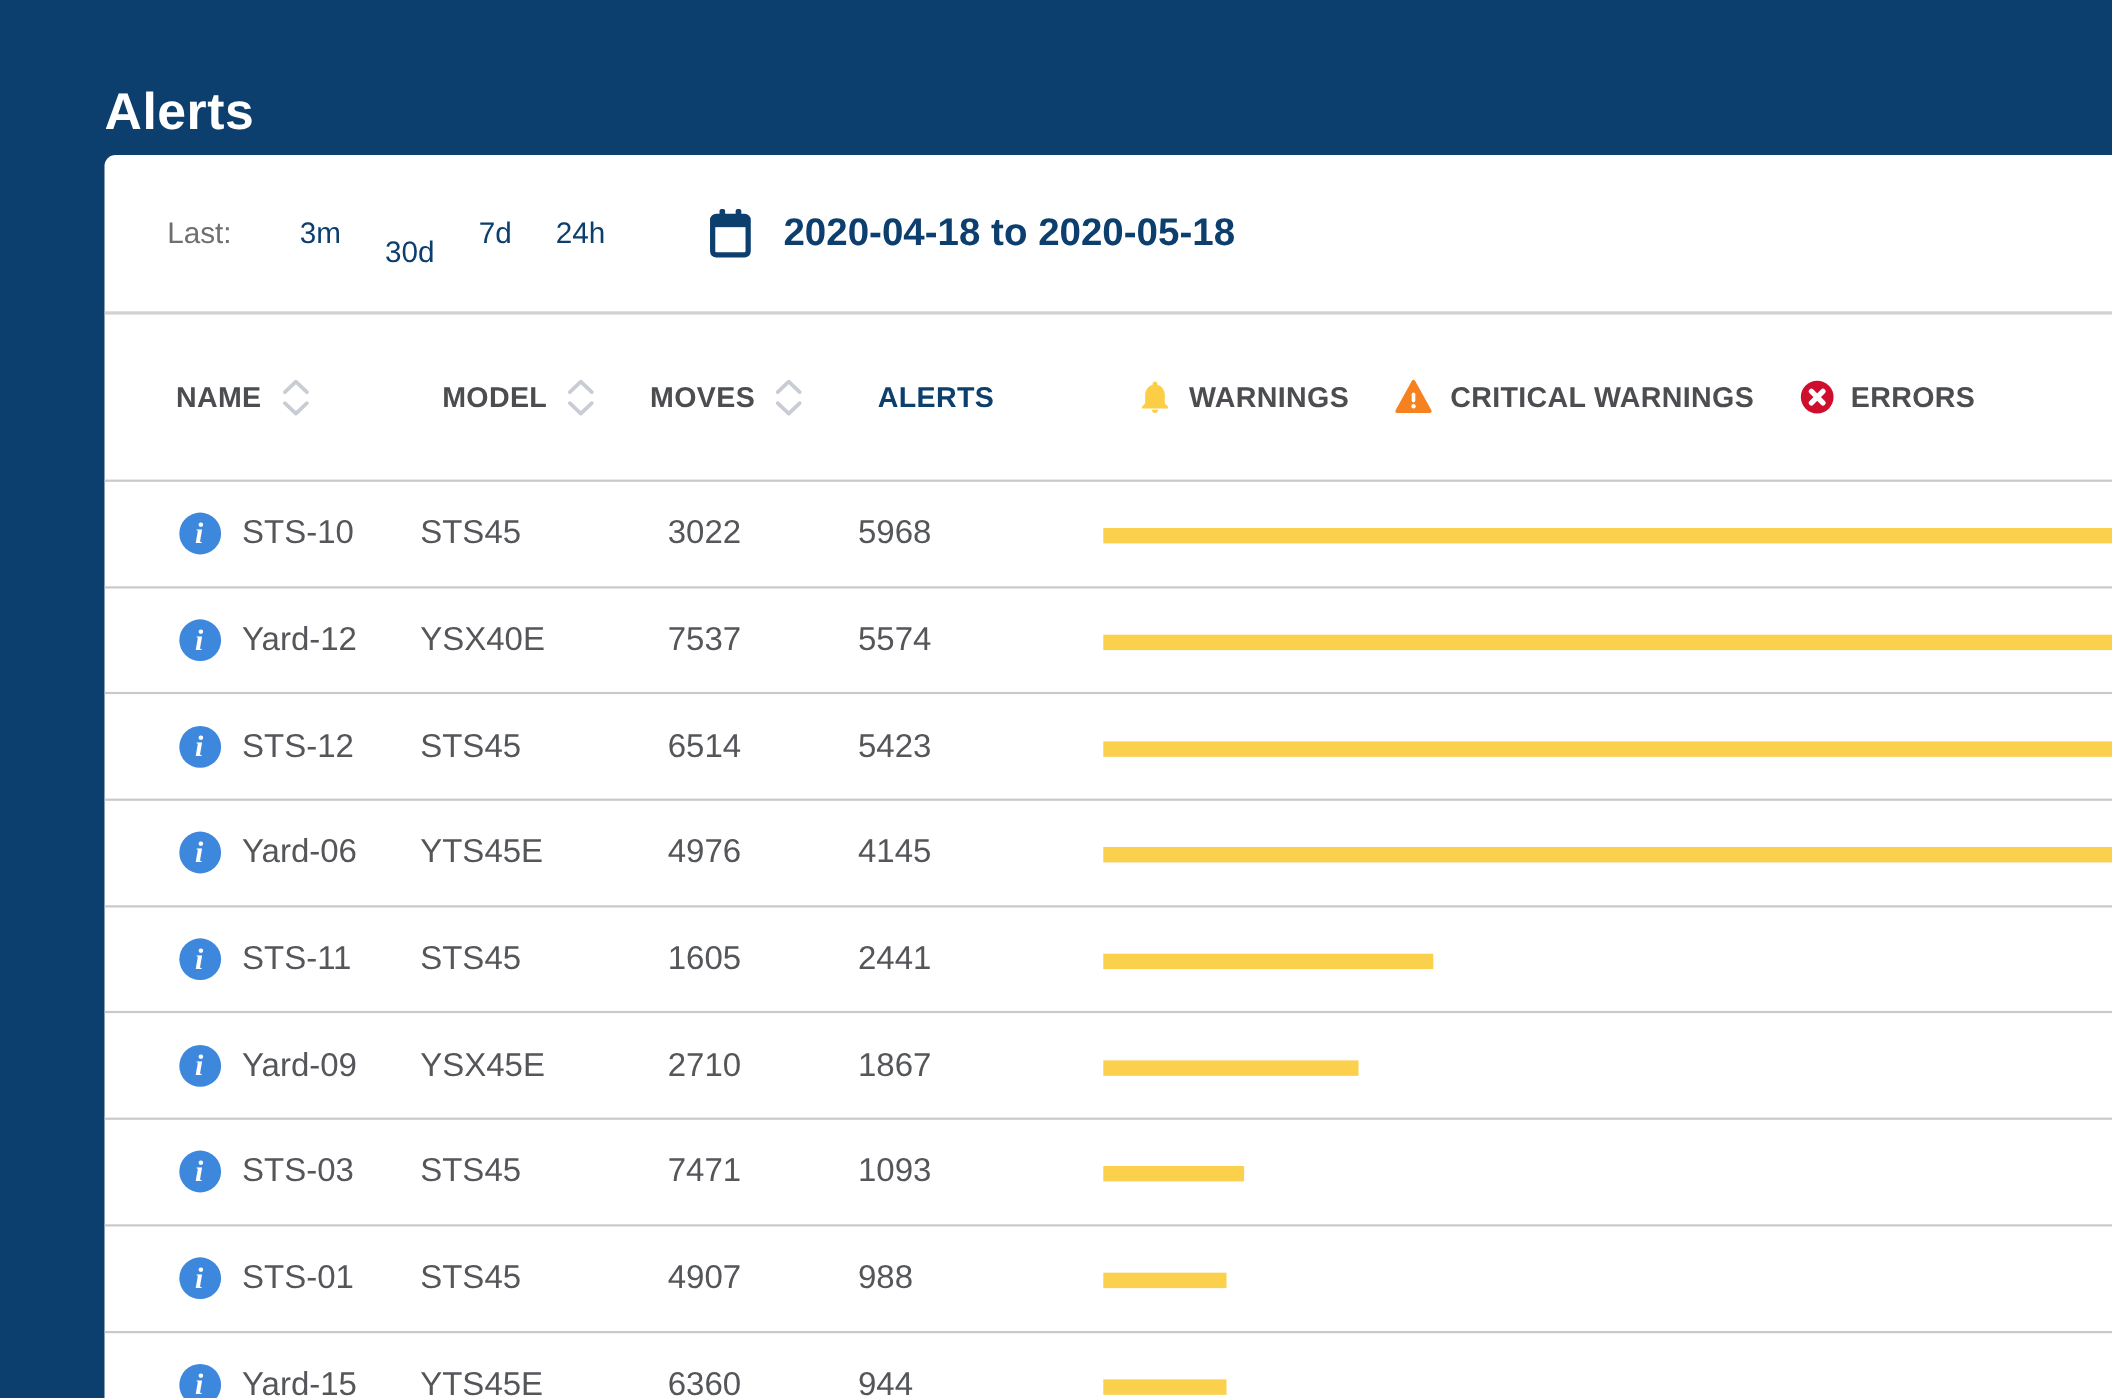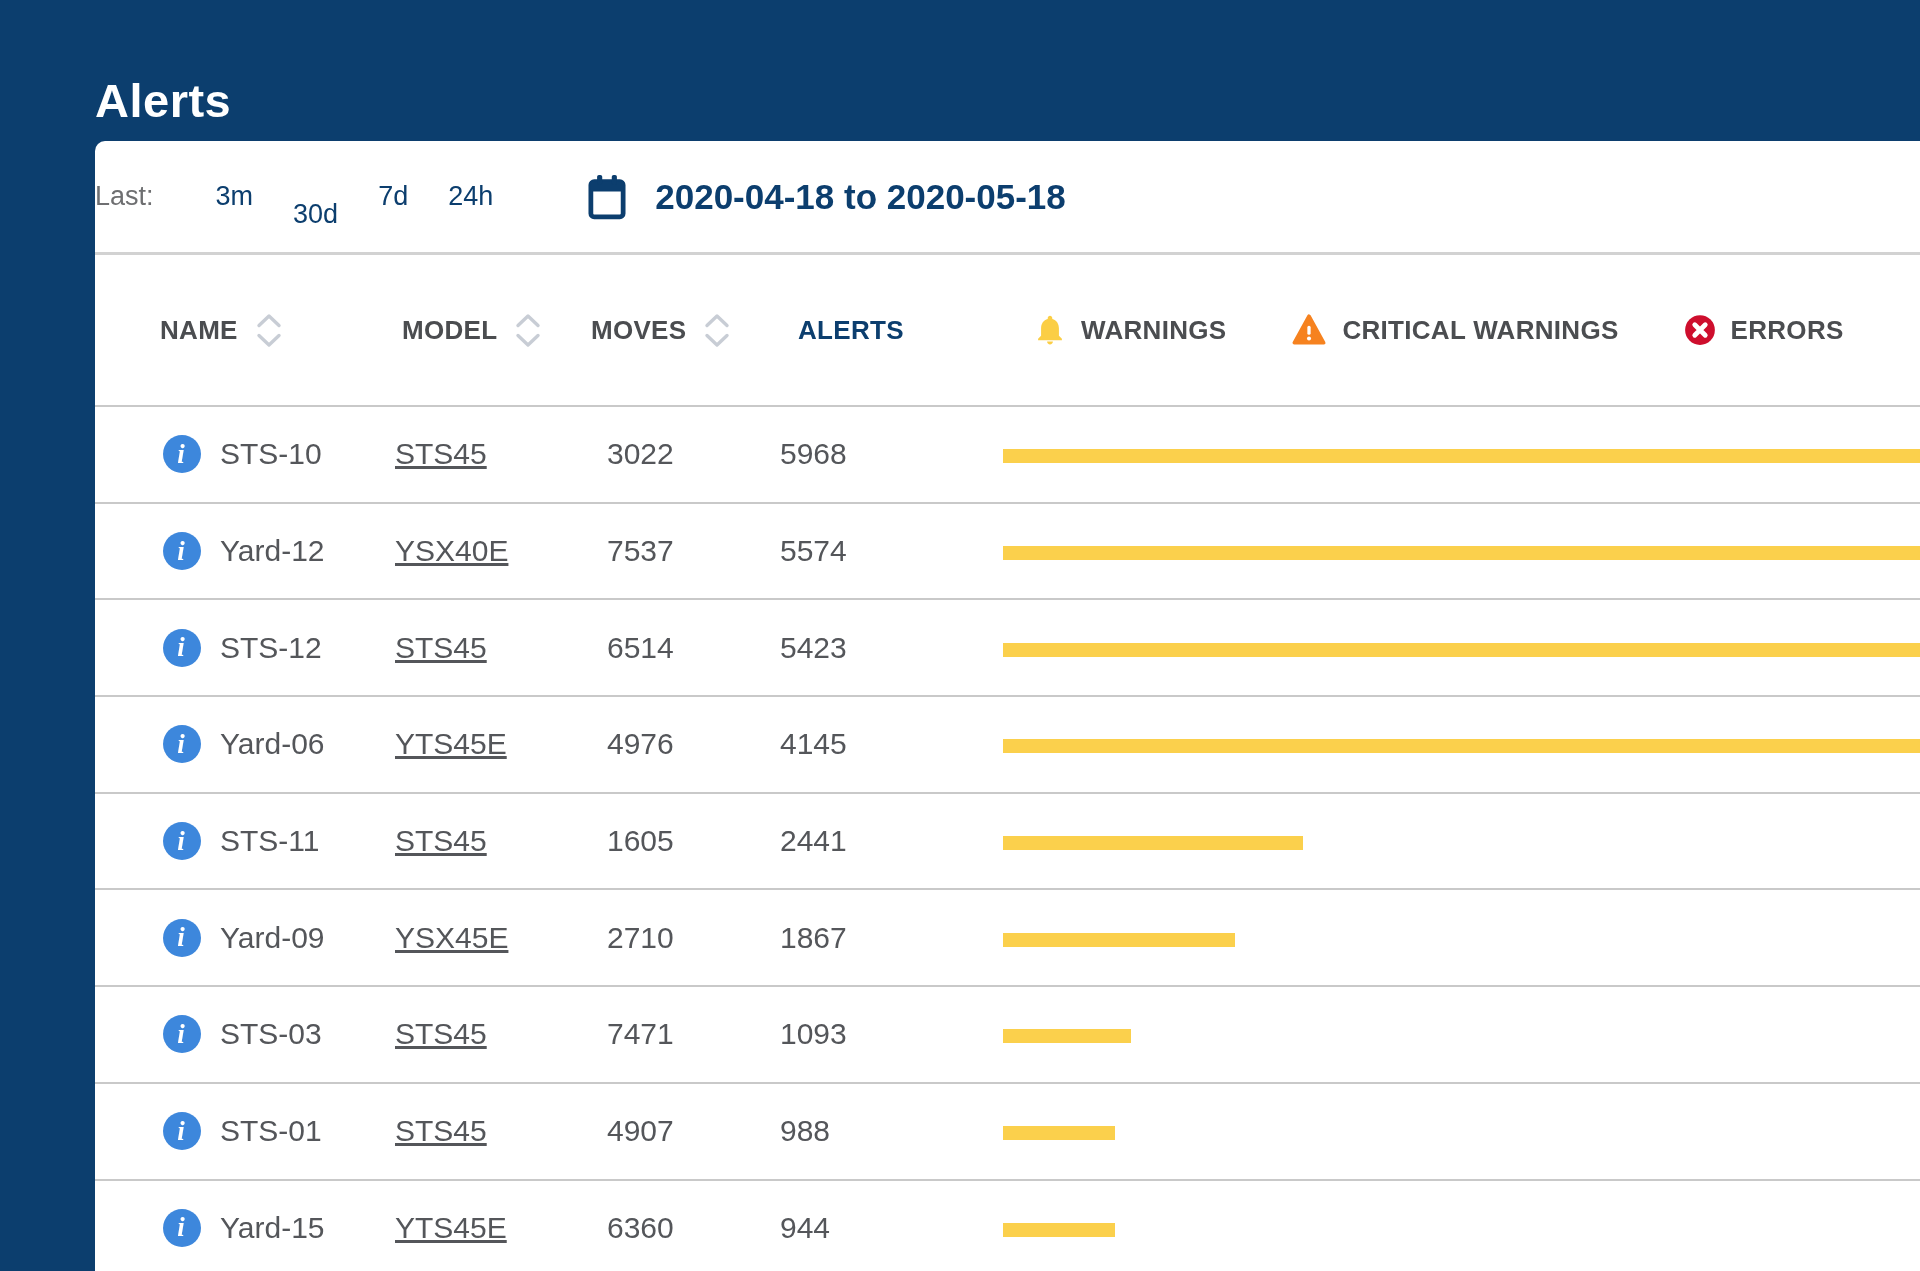--- a/index.html
+++ b/index.html
@@ -12,56 +12,56 @@
   .page-title{
     position:absolute;left:95px;top:42px;
     color:#ffffff;font-size:47px;font-weight:700;letter-spacing:.5px;
   }
   .card{
     position:absolute;left:95px;top:141px;width:1825px;height:1130px;
     background:#ffffff;border-radius:10px 0 0 0;overflow:hidden;
   }
   
   .filterbar{
-    height:114px;display:flex;align-items:center;
-    border-bottom:3px solid #d2d2d2;box-sizing:border-box;
+    height:145px;display:flex;align-items:center;
+    padding-left:57px;border-bottom:3px solid #d2d2d2;box-sizing:border-box;
   }
   .flabel{color:#6e6f71;font-size:27px;margin-right:42px;}
   .fopt{
     background:none;border:none;padding:0;margin:0 20px;cursor:pointer;
     color:var(--navy,#0c3e6e);font-size:27px;font-family:inherit;font-weight:400;
   }
   .fopt.sel{font-weight:400;margin-top:35px;}
   .cal-btn{display:flex;align-items:center;gap:26px;margin-left:72px;cursor:pointer;}
   .daterange{color:var(--navy,#0c3e6e);font-size:35px;font-weight:700;}
   
   .thead{position:relative;height:150px;}
   .th{
     position:absolute;top:0;height:100%;display:inline-flex;align-items:center;gap:18px;
     color:#4b4d50;font-size:26px;font-weight:700;letter-spacing:.3px;cursor:pointer;
     background:none;border:none;font-family:inherit;padding:0;
   }
   .th.active{color:var(--navy,#0c3e6e);}
   .sort{display:inline-flex;flex-direction:column;gap:5px;}
-  .legend{position:absolute;left:938px;top:0;height:100%;display:flex;align-items:center;gap:64px;}
+  .legend{position:absolute;left:938px;top:0;height:100%;display:flex;align-items:center;gap:40px;}
   .litem{display:flex;align-items:center;gap:14px;color:#4b4d50;font-size:26px;font-weight:700;letter-spacing:.3px;}
   
   .trow{position:relative;height:94.7px;border-top:2px solid #c9c9c9;}
   .cell{position:absolute;top:50%;transform:translateY(-50%);color:#54565a;font-size:30px;white-space:nowrap;}
   .info{
     position:absolute;left:68px;top:50%;transform:translateY(-50%);
     width:38px;height:38px;border-radius:50%;background:var(--info-blue,#3d87dc);
     display:flex;align-items:center;justify-content:center;cursor:pointer;border:none;padding:0;
   }
   .info span{
     color:#fff;font-family:"Liberation Serif",serif;font-style:italic;font-weight:700;
     font-size:27px;line-height:1;transform:translateX(-1px);
   }
   .c-name{left:125px;}
-  .c-model{left:300px;text-decoration:underline;}
+  .c-model{left:287px;}
   .c-moves{left:512px;text-align:center;}
   .c-alerts{left:685px;}
   .bar{
     position:absolute;left:908px;top:50%;margin-top:-5px;height:14px;
     background:var(--bar-yellow,#fbd04c);
   }
 </style>
 </head>
 <body>
 

